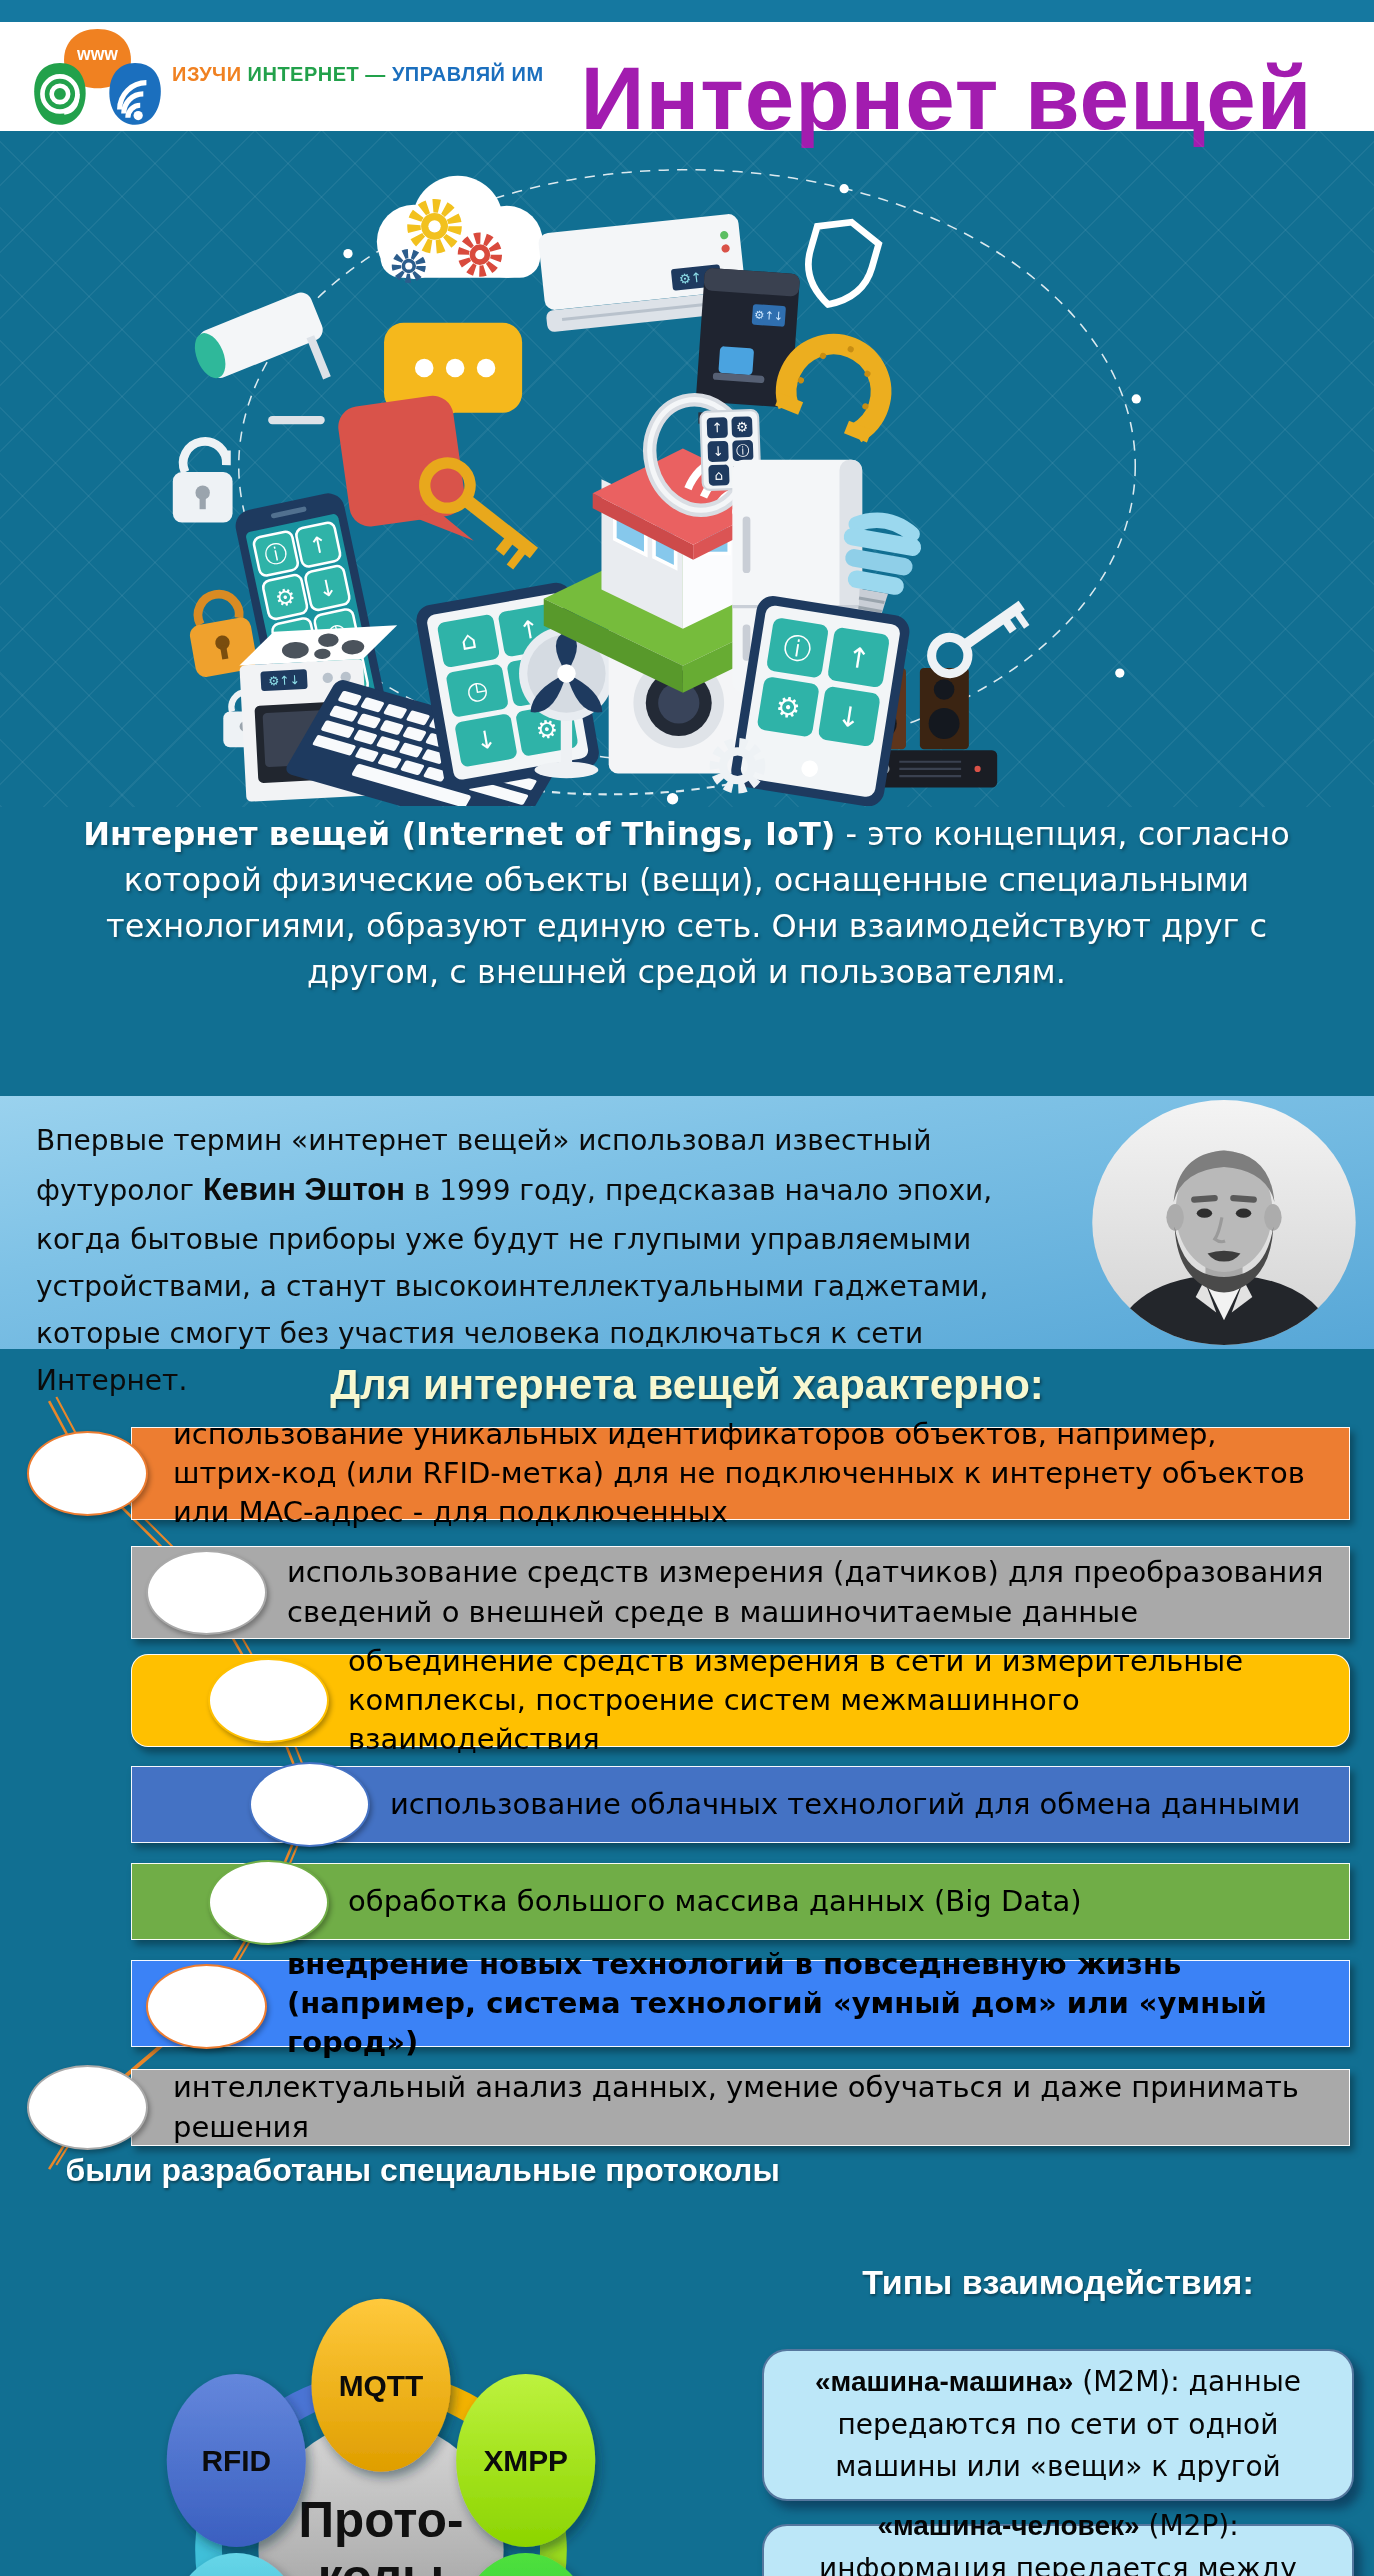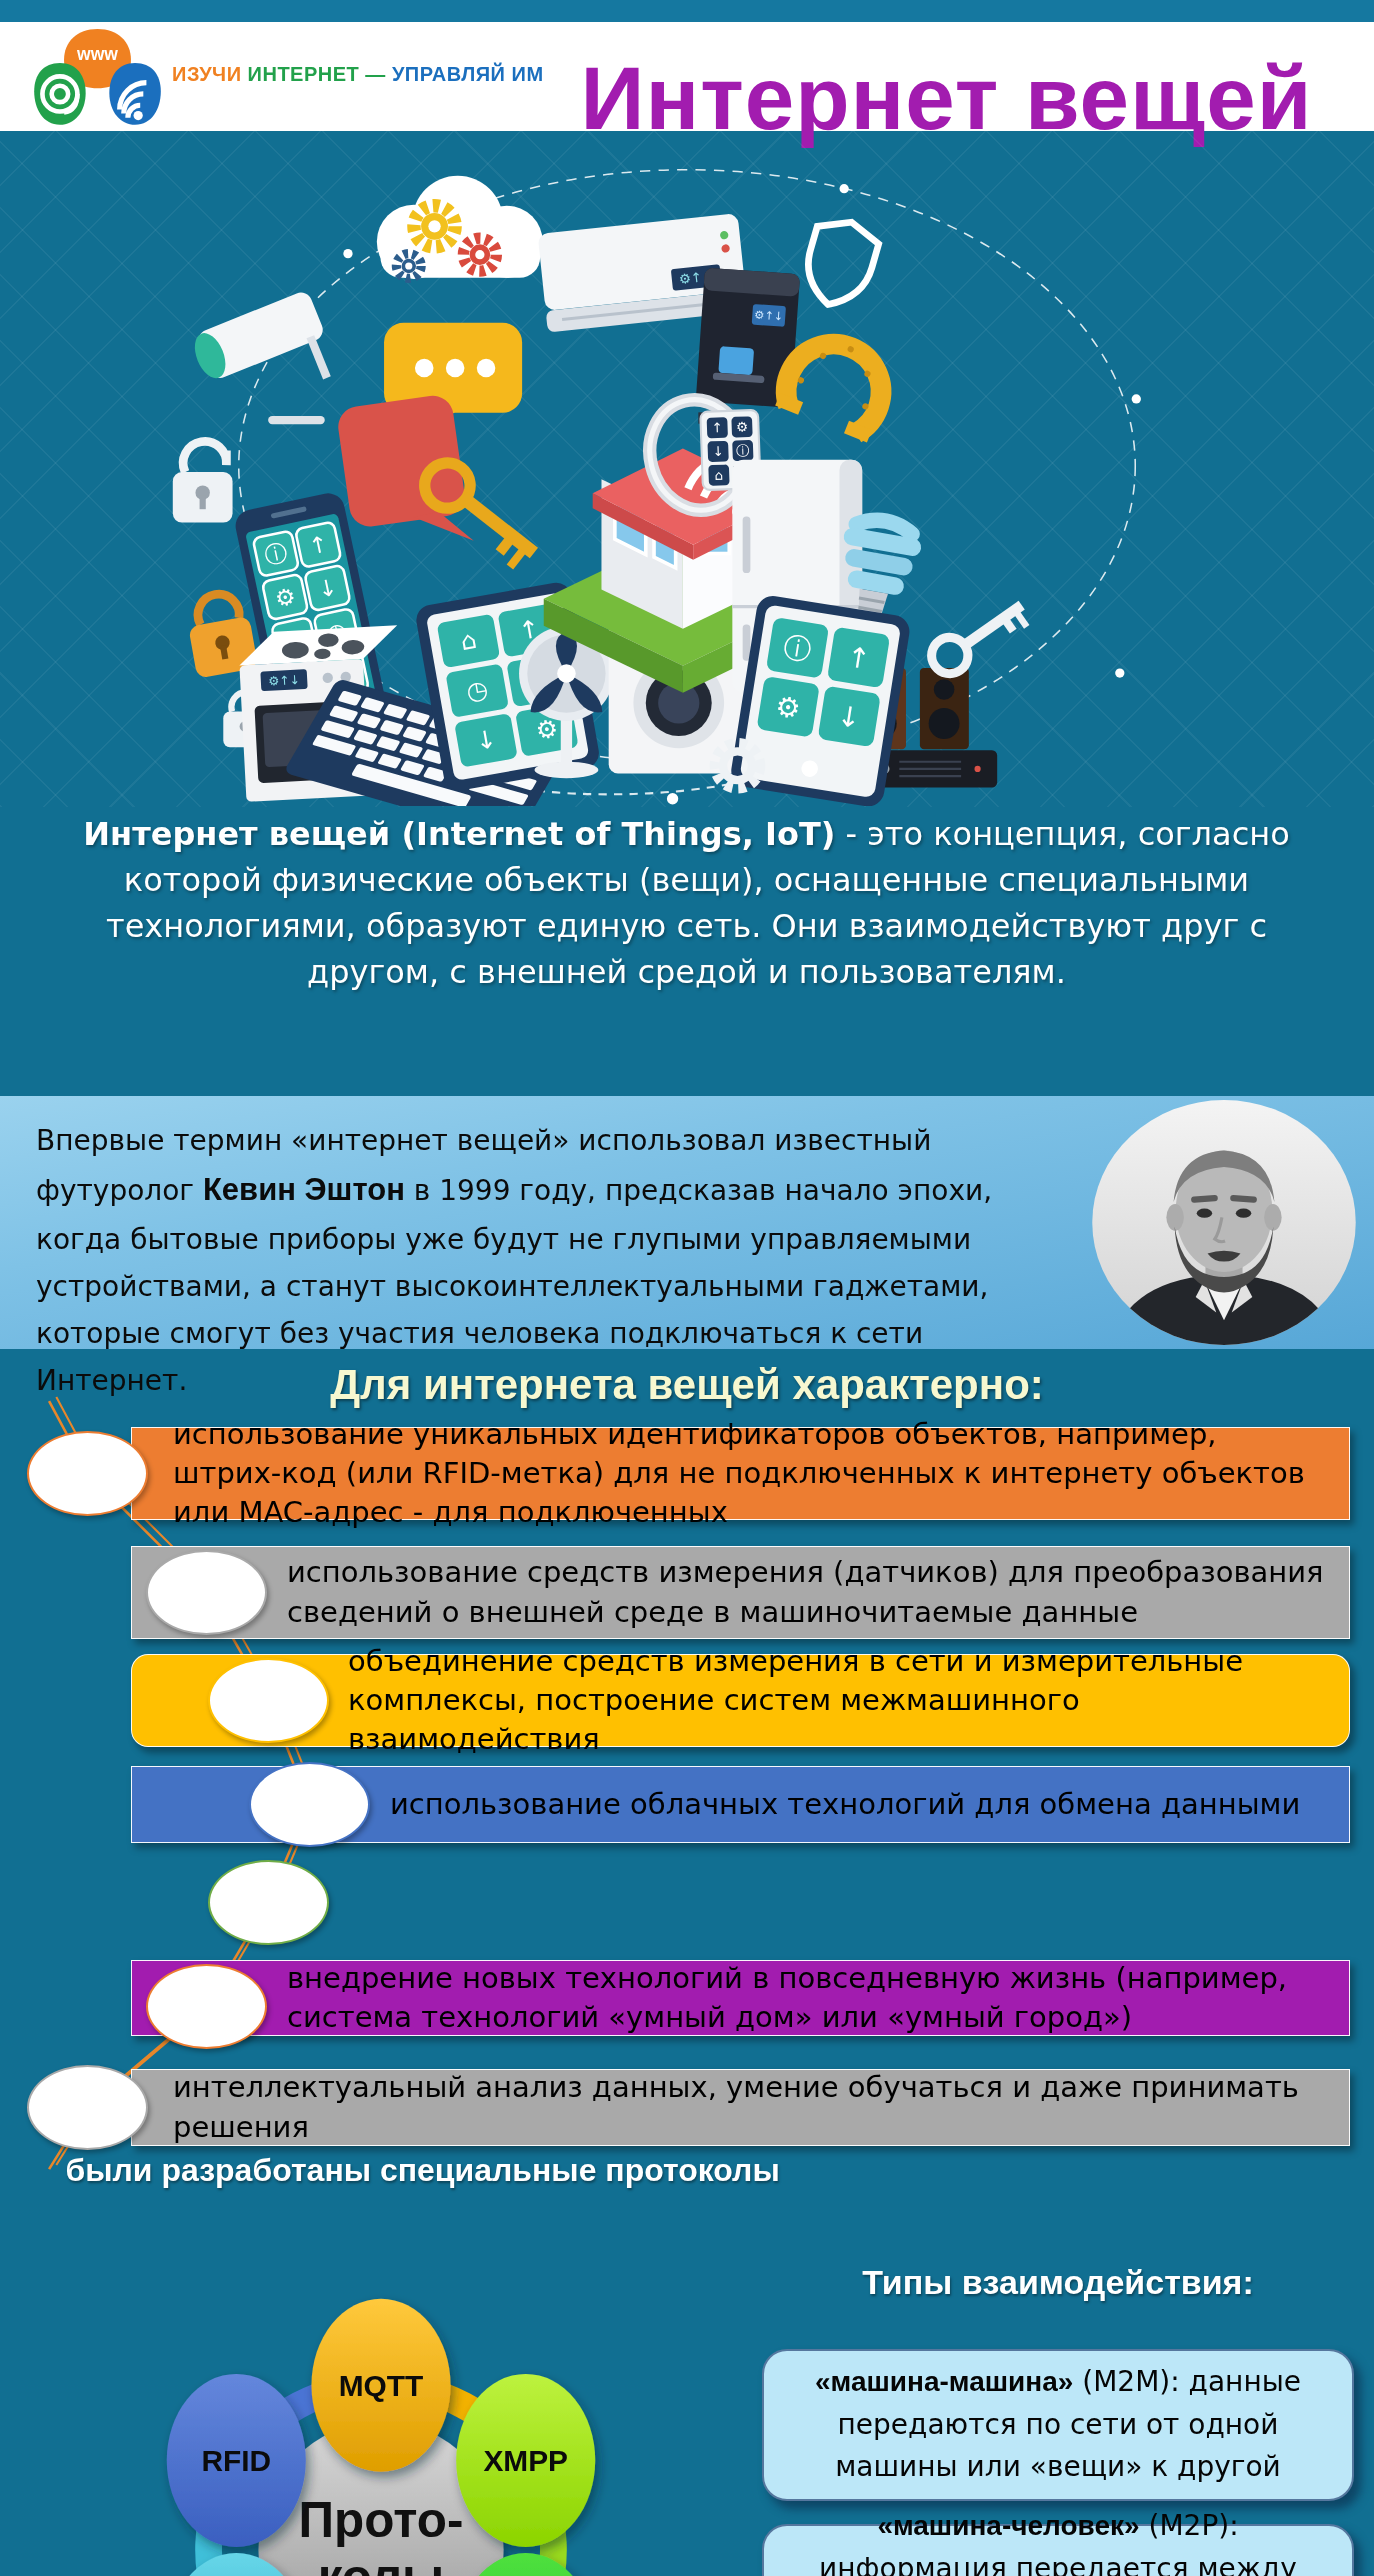--- a/index.html
+++ b/index.html
@@ -37,21 +37,21 @@
                 font-family:"Liberation Sans",sans-serif;font-weight:bold;font-size:42px;
                 color:#F7F8D0;text-shadow:1.5px 2.1px 3.1px rgba(0,0,0,.45);}
   .bar{position:absolute;left:131px;width:1219px;display:flex;align-items:center;
        color:#000;font-size:29px;line-height:1.35;border:1.5px solid rgba(255,255,255,.95);
        box-shadow:4.1px 5.2px 7.2px rgba(0,0,0,.35);box-sizing:border-box;}
   .bar1{top:1427px;height:93px;background:#ED7D31;padding-left:41px;padding-right:20.6px;}
   .bar2{top:1546px;height:93px;background:#A9A9A9;padding-left:155px;padding-right:20.6px;}
   .bar3{top:1654px;height:93px;background:#FFC000;padding-left:216px;padding-right:20.6px;border-radius:17px;}
   .bar4{top:1766px;height:77px;background:#4472C4;padding-left:258px;padding-right:20.6px;}
   .bar5{top:1863px;height:77px;background:#70AD47;padding-left:216px;padding-right:20.6px;}
-  .bar6{top:1960px;height:76px;background:#a21caf;padding-left:155px;padding-right:20.6px;}
+  .bar6{top:1960px;height:87px;background:#3b82f6;padding-left:155px;padding-right:20.6px;font-weight:bold;}
   .bar7{top:2069px;height:77px;background:#A9A9A9;padding-left:41px;padding-right:20.6px;}
   .dot{position:absolute;width:121px;height:85px;background:#ffffff;border-radius:50%;
        box-shadow:2.1px 3.1px 5.2px rgba(0,0,0,.3);box-sizing:border-box;}
   .dot1{left:27px; top:1431px;border:2.6px solid #ED7D31;}
   .dot2{left:146px;top:1550px;border:2.6px solid #A9A9A9;}
   .dot3{left:208px;top:1658px;border:2.6px solid #FFC000;}
   .dot4{left:249px;top:1762px;border:2.6px solid #4472C4;}
   .dot5{left:208px;top:1860px;border:2.6px solid #70AD47;}
   .dot6{left:146px;top:1964px;border:2.6px solid #ED7D31;}
   .dot7{left:27px; top:2065px;border:2.6px solid #A9A9A9;}
@@ -557,20 +557,23 @@
     </div>
   <div class="bar bar2">
       <span>использование средств измерения (датчиков) для преобразования сведений о внешней среде в машиночитаемые данные</span>
     </div>
   <div class="bar bar3">
       <span>объединение средств измерения в сети и измерительные комплексы, построение систем межмашинного взаимодействия</span>
     </div>
   <div class="bar bar4">
       <span>использование облачных технологий для обмена данными</span>
     </div>
+  <div class="bar bar5">
+      <span>обработка большого массива данных (Big Data)</span>
+    </div>
   <div class="bar bar6">
       <span>внедрение новых технологий в повседневную жизнь (например, система технологий «умный дом» или «умный город»)</span>
     </div>
   <div class="bar bar7">
       <span>интеллектуальный анализ данных, умение обучаться и даже принимать решения</span>
     </div>
 
   <div class="dot dot1"></div>
   <div class="dot dot2"></div>
   <div class="dot dot3"></div>

